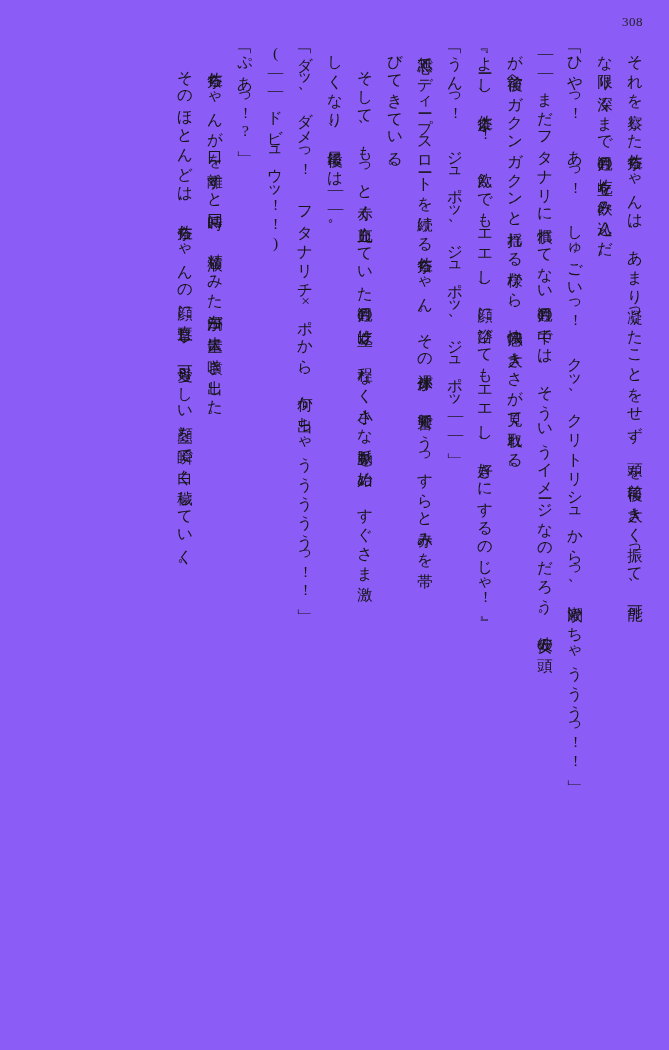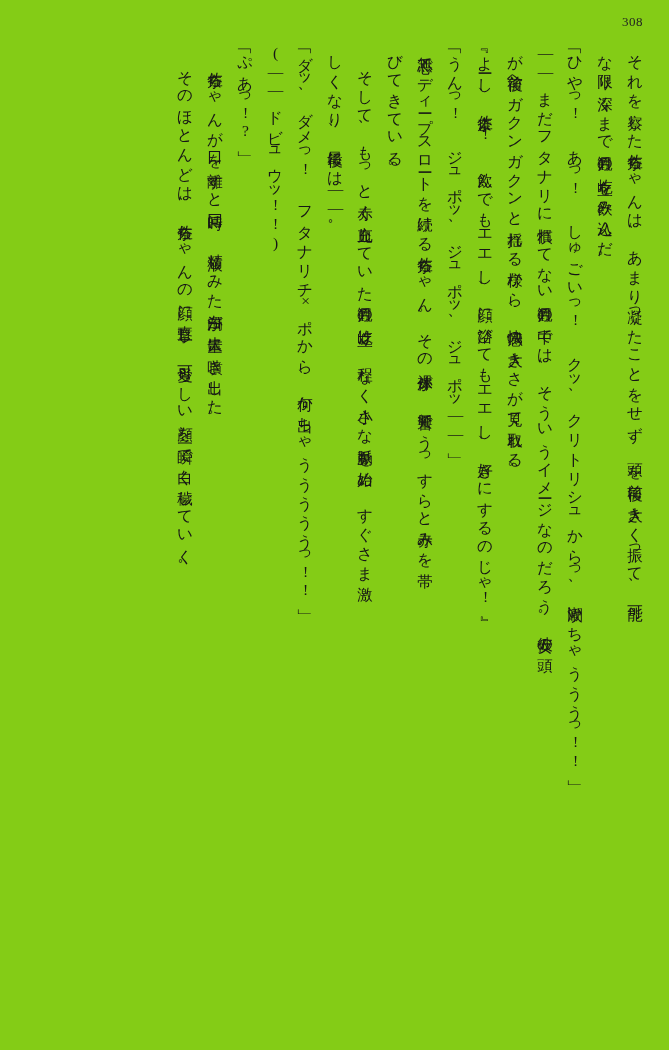--- a/index.html
+++ b/index.html
@@ -12,21 +12,21 @@
     height: 1050px;
     overflow: hidden;
     font-family: "Liberation Serif", "DejaVu Serif", serif;
     color: #1a1a1a;
   }
   .page {
     position: relative;
     width: 669px;
     height: 1050px;
     box-sizing: border-box;
-    background: #84cc16;
+    background: #8b5cf6;
   }
   .page-number {
     position: absolute;
     top: 14px;
     right: 26px;
     font-size: 13px;
     letter-spacing: 0.5px;
     color: #222;
     font-family: "Liberation Serif", "DejaVu Serif", serif;
   }

